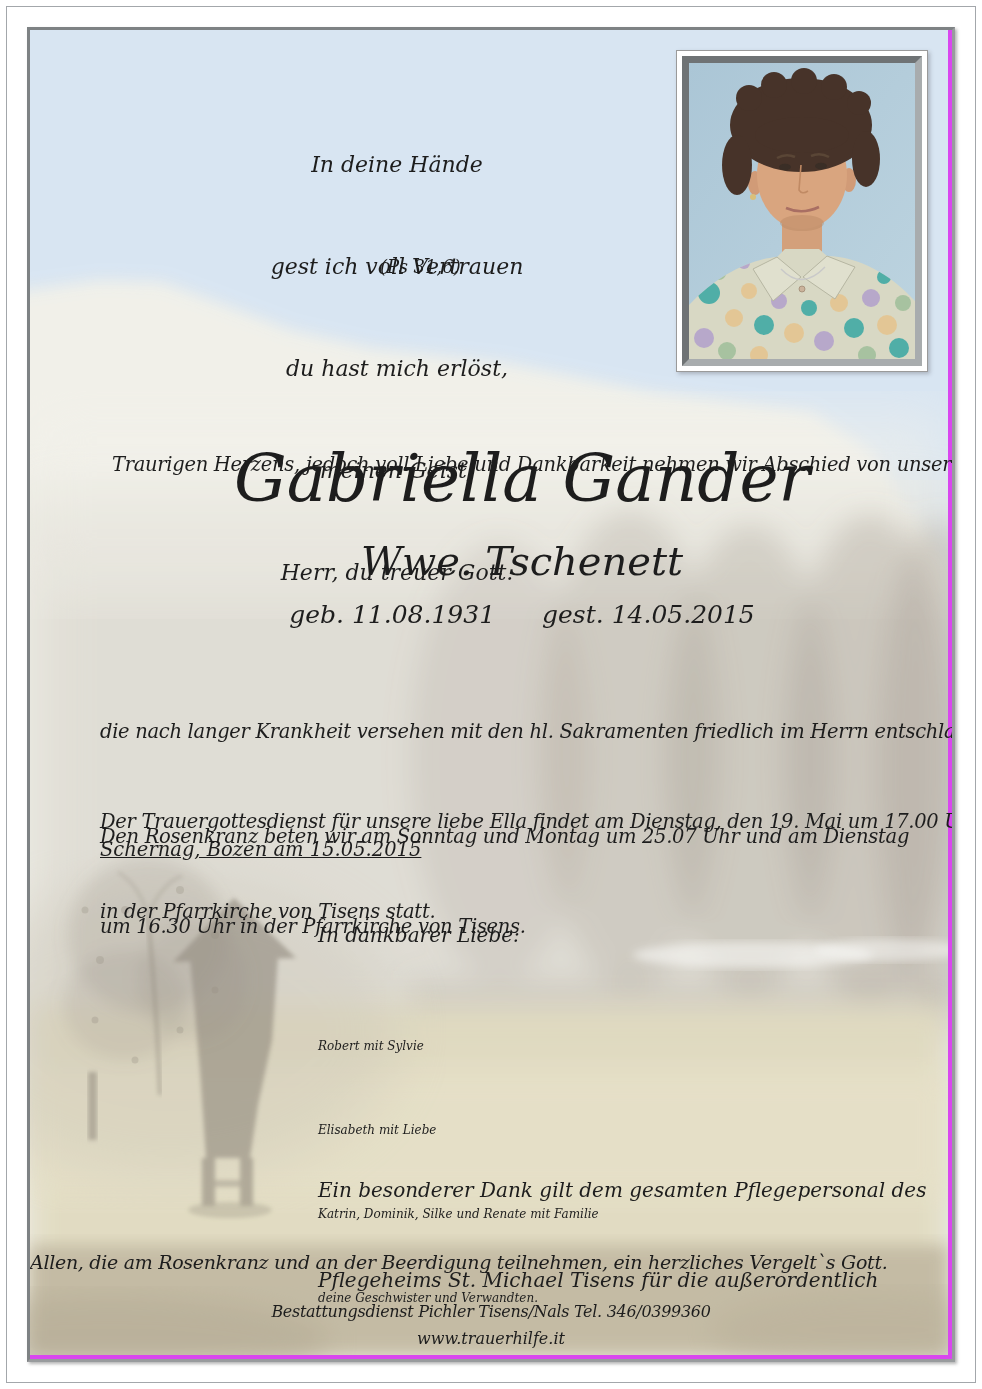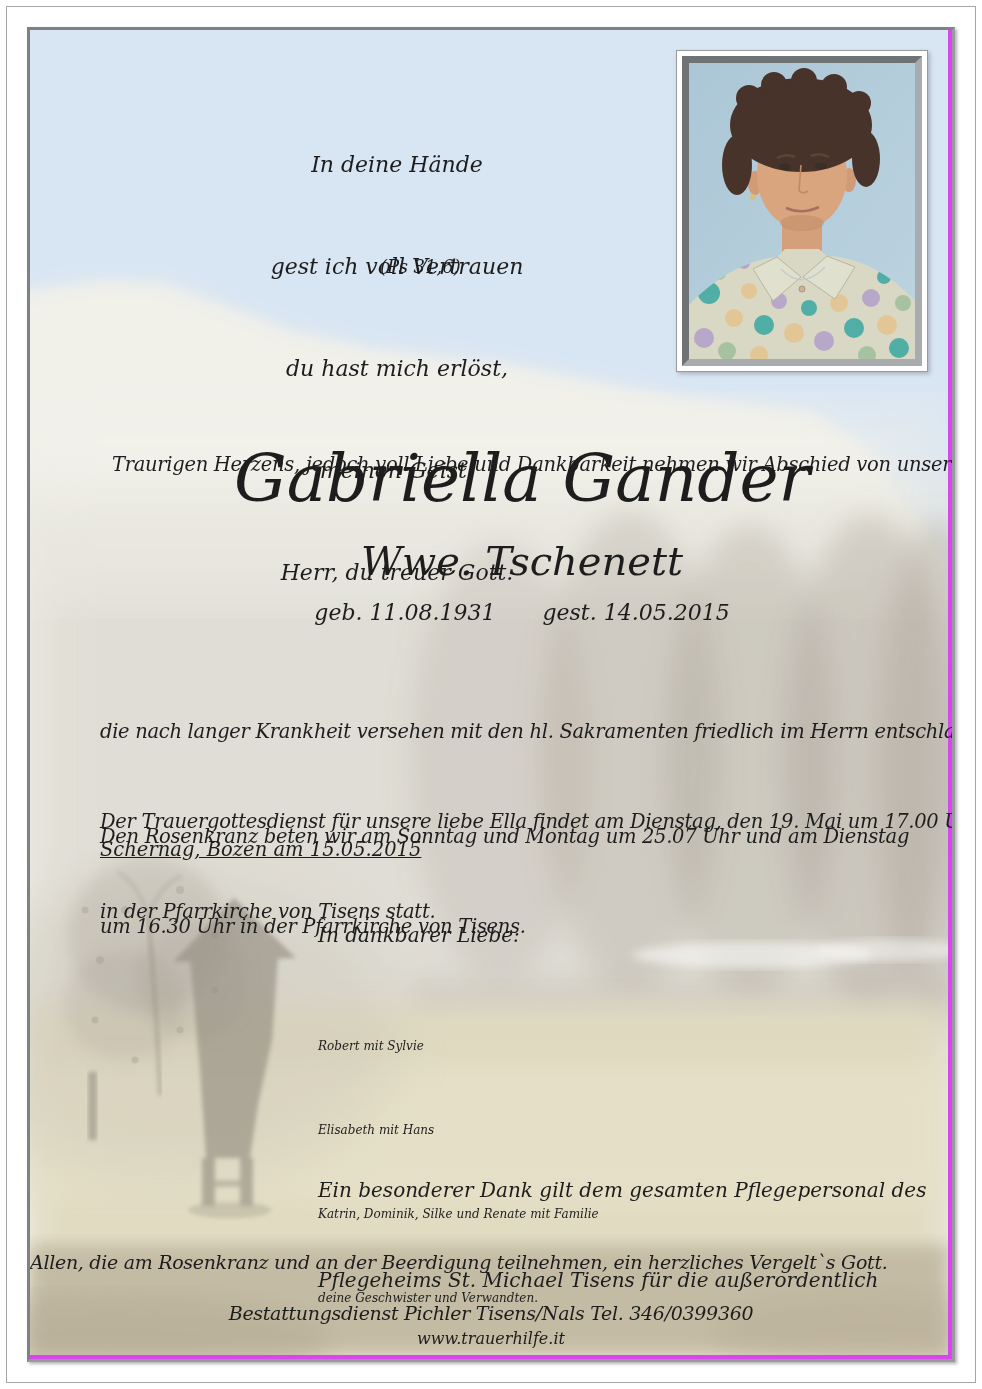--- a/index.html
+++ b/index.html
@@ -39,30 +39,30 @@
   }
   .verse-source {
     left: 350px; top: 226px; width: 200px;
     font-size: 18px;
   }
   .intro { left: 82px; top: 360px; font-size: 19.5px; line-height: 30px; letter-spacing: -0.3px; }
 
   .center-band { left: 62px; right: 0; text-align: center; }
   .deceased-name { top: 413px; font-size: 66px; line-height: 1.1; }
   .widow-name { top: 509px; font-size: 40px; line-height: 1.1; }
-  .dates { top: 570px; font-size: 22px; display: flex; justify-content: center; gap: 47px; }
+  .dates { top: 570px; font-size: 25px; display: flex; justify-content: center; gap: 47px; }
 
   .announcement { left: 70px; top: 627px; font-size: 19.5px; line-height: 30px; letter-spacing: -0.3px; }
   .rosary { left: 70px; top: 732px; font-size: 19.5px; line-height: 30px; letter-spacing: -0.3px; }
   .place-date { left: 70px; top: 808px; font-size: 19.5px; text-decoration: underline; }
   .gratitude-heading { left: 288px; top: 893px; font-size: 20px; }
   .mourners { left: 288px; top: 946px; font-size: 12px; line-height: 28px; }
   .thanks { left: 288px; top: 1085px; font-size: 20px; line-height: 30px; }
   .closing { left: 0; right: 30px; text-align: left; top: 1221px; font-size: 19px; letter-spacing: -0.3px; }
-  .footer-service { left: 0; right: 0; text-align: center; top: 1272px; font-size: 19px; letter-spacing: -0.3px; }
+  .footer-service { left: 0; right: 0; text-align: center; top: 1272px; font-size: 16px; letter-spacing: -0.3px; }
   .footer-website { left: 0; right: 0; text-align: center; top: 1299px; font-size: 16px; }
 
   .photo {
     position: absolute; left: 646px; top: 20px;
     width: 252px; height: 322px;
     background: #ffffff;
     border: 1px solid #9a9a9a;
     padding: 5px;
     box-shadow: 2px 2px 4px rgba(90,90,100,0.35);
   }
@@ -270,21 +270,21 @@
     <div class="txt rosary">
       <div>Den Rosenkranz beten wir am Sonntag und Montag um 25.07 Uhr und am Dienstag</div>
       <div>um 16.30 Uhr in der Pfarrkirche von Tisens.</div>
     </div>
 
     <div class="txt place-date">Schernag, Bozen am 15.05.2015</div>
 
     <div class="txt gratitude-heading">In dankbarer Liebe:</div>
     <div class="txt mourners">
       <div>Robert mit Sylvie</div>
-      <div>Elisabeth mit Hans</div>
+      <div>Elisabeth mit Liebe</div>
       <div>Katrin, Dominik, Silke und Renate mit Familie</div>
       <div>deine Geschwister und Verwandten.</div>
     </div>
 
     <div class="txt thanks">
       <div>Ein besonderer Dank gilt dem gesamten Pflegepersonal des</div>
       <div>Pflegeheims St. Michael Tisens für die außerordentlich</div>
       <div>herzliche und liebevolle Betreuung.</div>
     </div>
 

